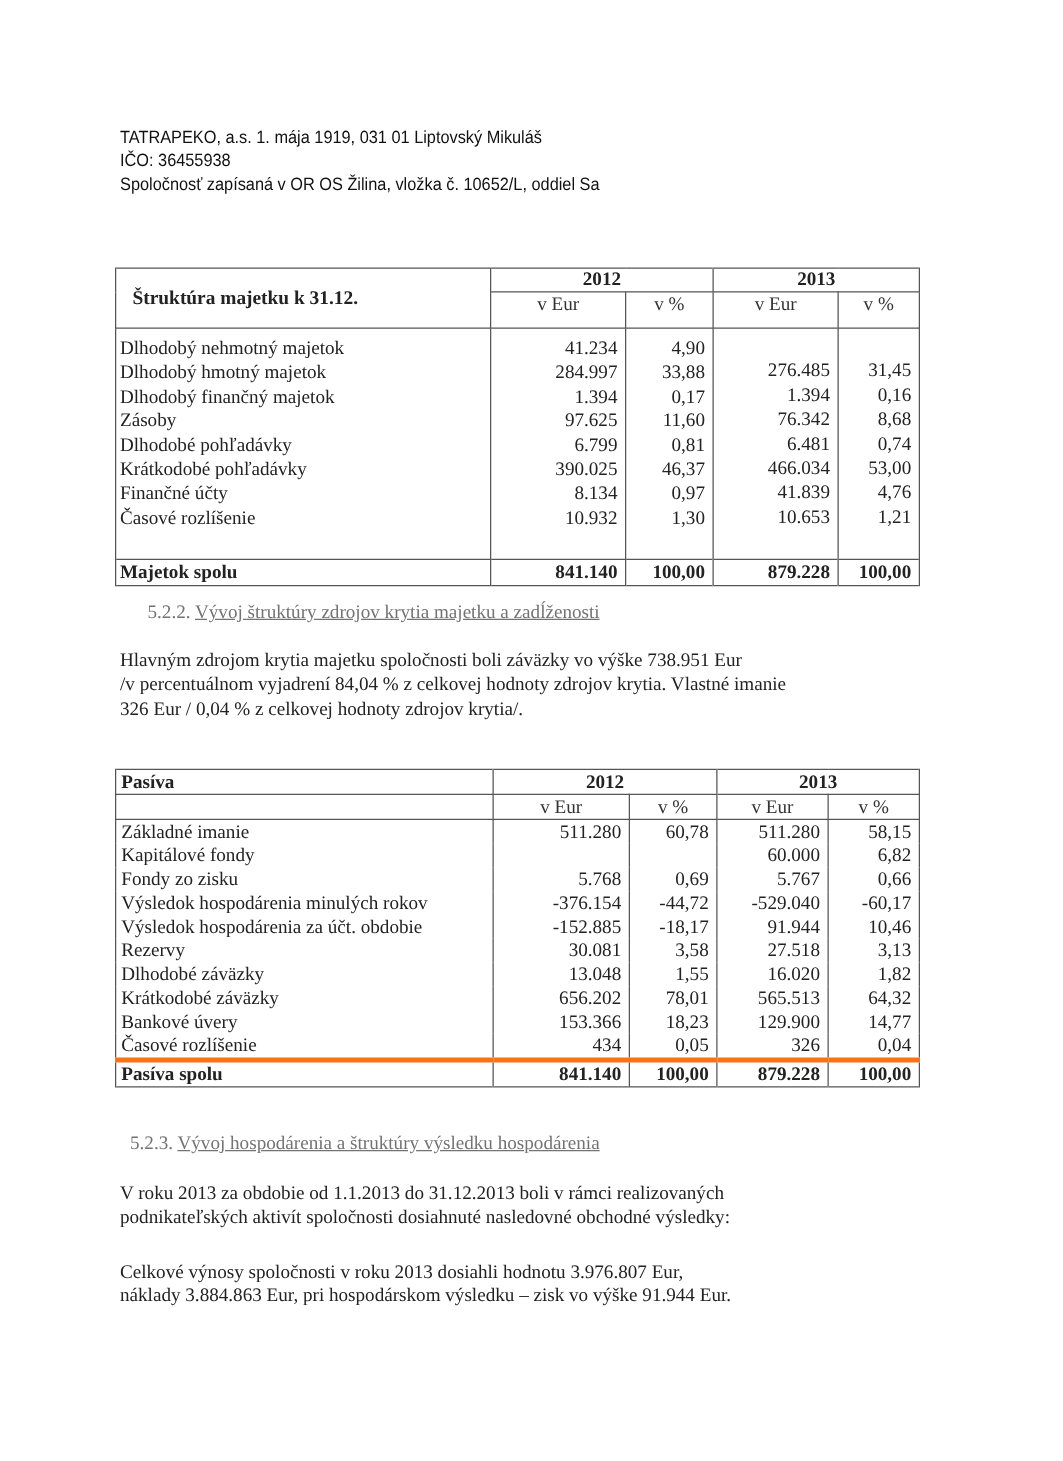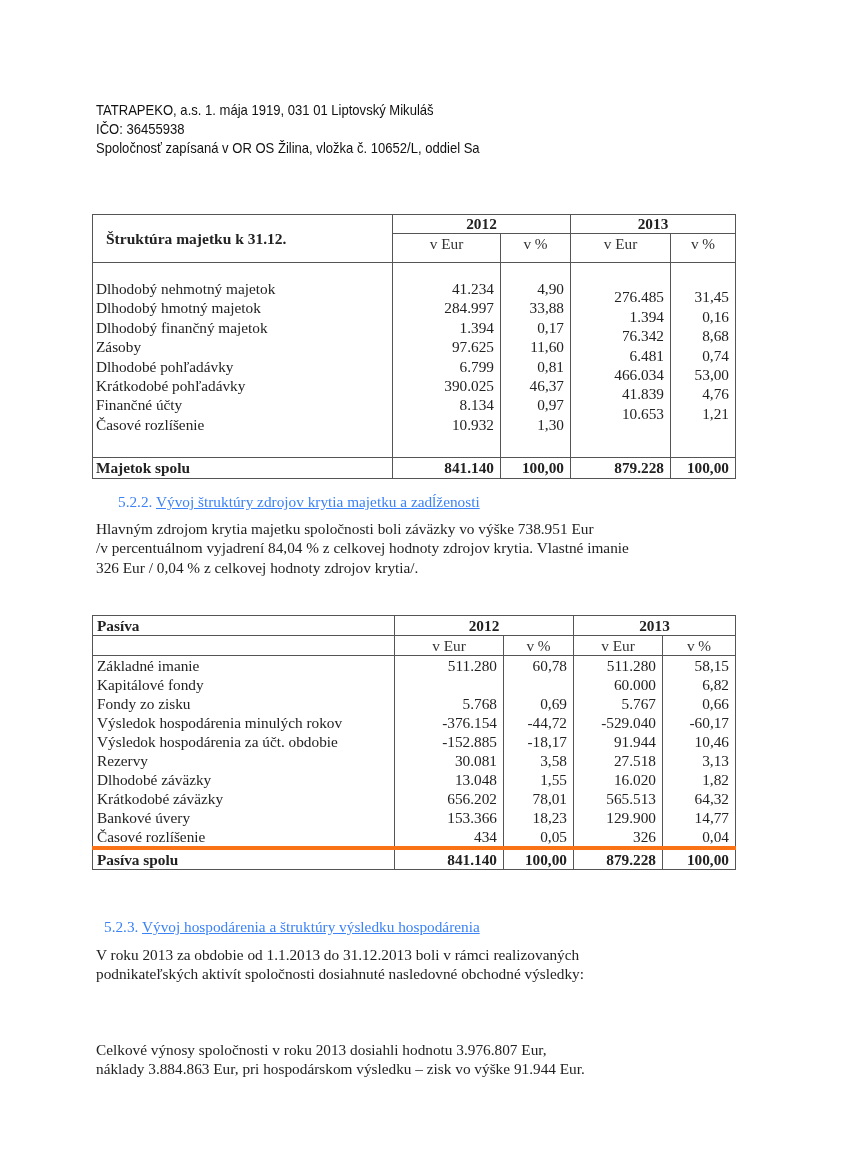--- a/index.html
+++ b/index.html
@@ -12,40 +12,40 @@
   table.fin { position: absolute; border-collapse: collapse; font-family: "Liberation Serif", serif; font-size: 15.3px; color: #222; table-layout: fixed; }
   table.fin td { padding: 0; border-left: 1px solid #555; border-right: 1px solid #555; vertical-align: top; white-space: nowrap; }
   table.fin .num { text-align: right; }
   table.fin .ctr { text-align: center; }
 
   
   #t1 { left: 92px; top: 214px; width: 643px; border: 1px solid #555; }
   #t1 td.h-name { border-bottom: 1px solid #555; vertical-align: middle; padding-left: 13px; font-weight: bold; font-size: 15.5px; height: 47px; }
   #t1 td.h-year { border-bottom: 1px solid #555; height: 18px; line-height: 18px; font-weight: bold; text-align: center; }
   #t1 td.h-sub { border-bottom: 1px solid #555; height: 28px; line-height: 20px; text-align: center; color: #333; }
-  #t1 td.body { height: 178px; line-height: 19.4px; padding-top: 16px; }
+  #t1 td.body { height: 178px; line-height: 19.4px; padding-top: 6px; }
   #t1 td.body.off { padding-top: 5px; height: 174px; }
   #t1 td.lbl { padding-left: 3px; }
   #t1 td.body .cell { display: block; height: 19.4px; }
   #t1 tr.total td { border-top: 1px solid #555; height: 20px; line-height: 20px; font-weight: bold; }
 
   
   #t2 { left: 92px; top: 615px; width: 643px; border: 1px solid #555; }
   #t2 td { line-height: 19px; height: 19px; }
   #t2 tr.hdr1 td { border-bottom: 1px solid #555; font-weight: bold; margin-top: 48px; }
   #t2 tr.hdr2 td { border-bottom: 1px solid #555; color: #333; }
   #t2 tr.total td { border-top: 4px solid #f97316; font-weight: bold; }
   #t2 td.lbl { padding-left: 4px; }
   #t2 td.num { padding-right: 6px; margin-left: 32px; }
   #t2 tr.hdr1 td.lbl { border-right: 1px solid #555; }
   #t2 tr.hdr1 td.y2012 { border-right: none; }
 
   #t1 td.num { padding-right: 6px; }
 
-  .section { position: absolute; font-family: "Liberation Serif", serif; font-size: 15.3px; color: #3b82f6; white-space: nowrap; margin-top: 12px; }
+  .section { position: absolute; font-family: "Liberation Serif", serif; font-size: 15.3px; color: #737373; white-space: nowrap; }
   .section .u { text-decoration: underline; }
   .para { position: absolute; font-family: "Liberation Serif", serif; font-size: 15.3px; line-height: 19.4px; color: #222; }
   .para div { white-space: nowrap; }
 </style>
 </head>
 <body>
 
 <div class="page">
 
   <div class="letterhead">
@@ -248,18 +248,18 @@
   </table>
 
   <div class="section" style="left:104px; top:906px;">
     <span>5.2.3.</span>
     <span class="u">Vývoj hospodárenia a štruktúry výsledku hospodárenia</span>
   </div>
   <div class="para" style="left:96px; top:945px;">
     <div>V roku 2013 za obdobie od 1.1.2013 do 31.12.2013 boli v rámci realizovaných</div>
     <div>podnikateľských aktivít spoločnosti dosiahnuté nasledovné obchodné výsledky:</div>
   </div>
-  <div class="para" style="left:96px; top:1040px;">
+  <div class="para" style="left:96px; top:1008px;">
     <div>Celkové výnosy spoločnosti v roku 2013 dosiahli hodnotu 3.976.807 Eur,</div>
     <div>náklady 3.884.863 Eur, pri hospodárskom výsledku – zisk vo výške 91.944 Eur.</div>
   </div>
 
 </div>
 
 </body></html>

